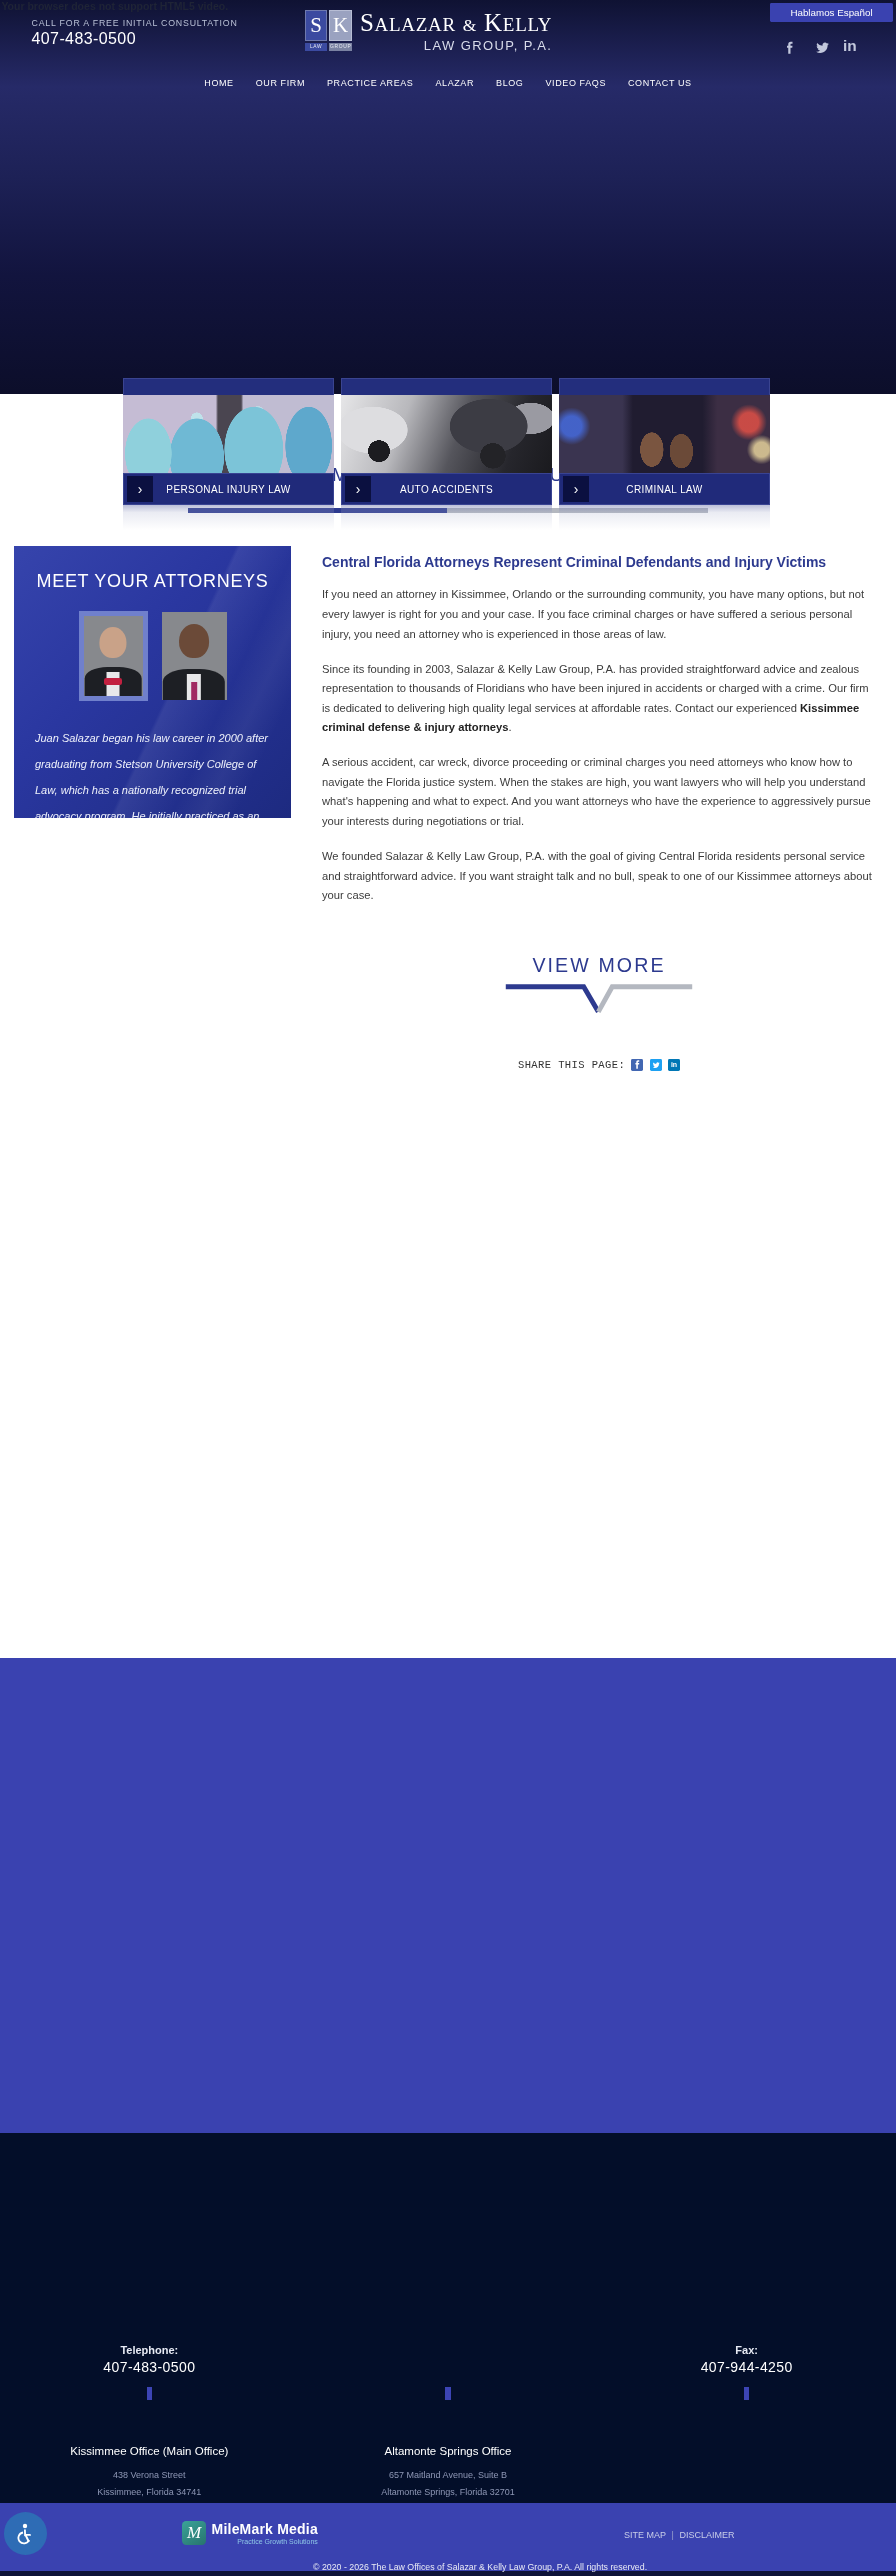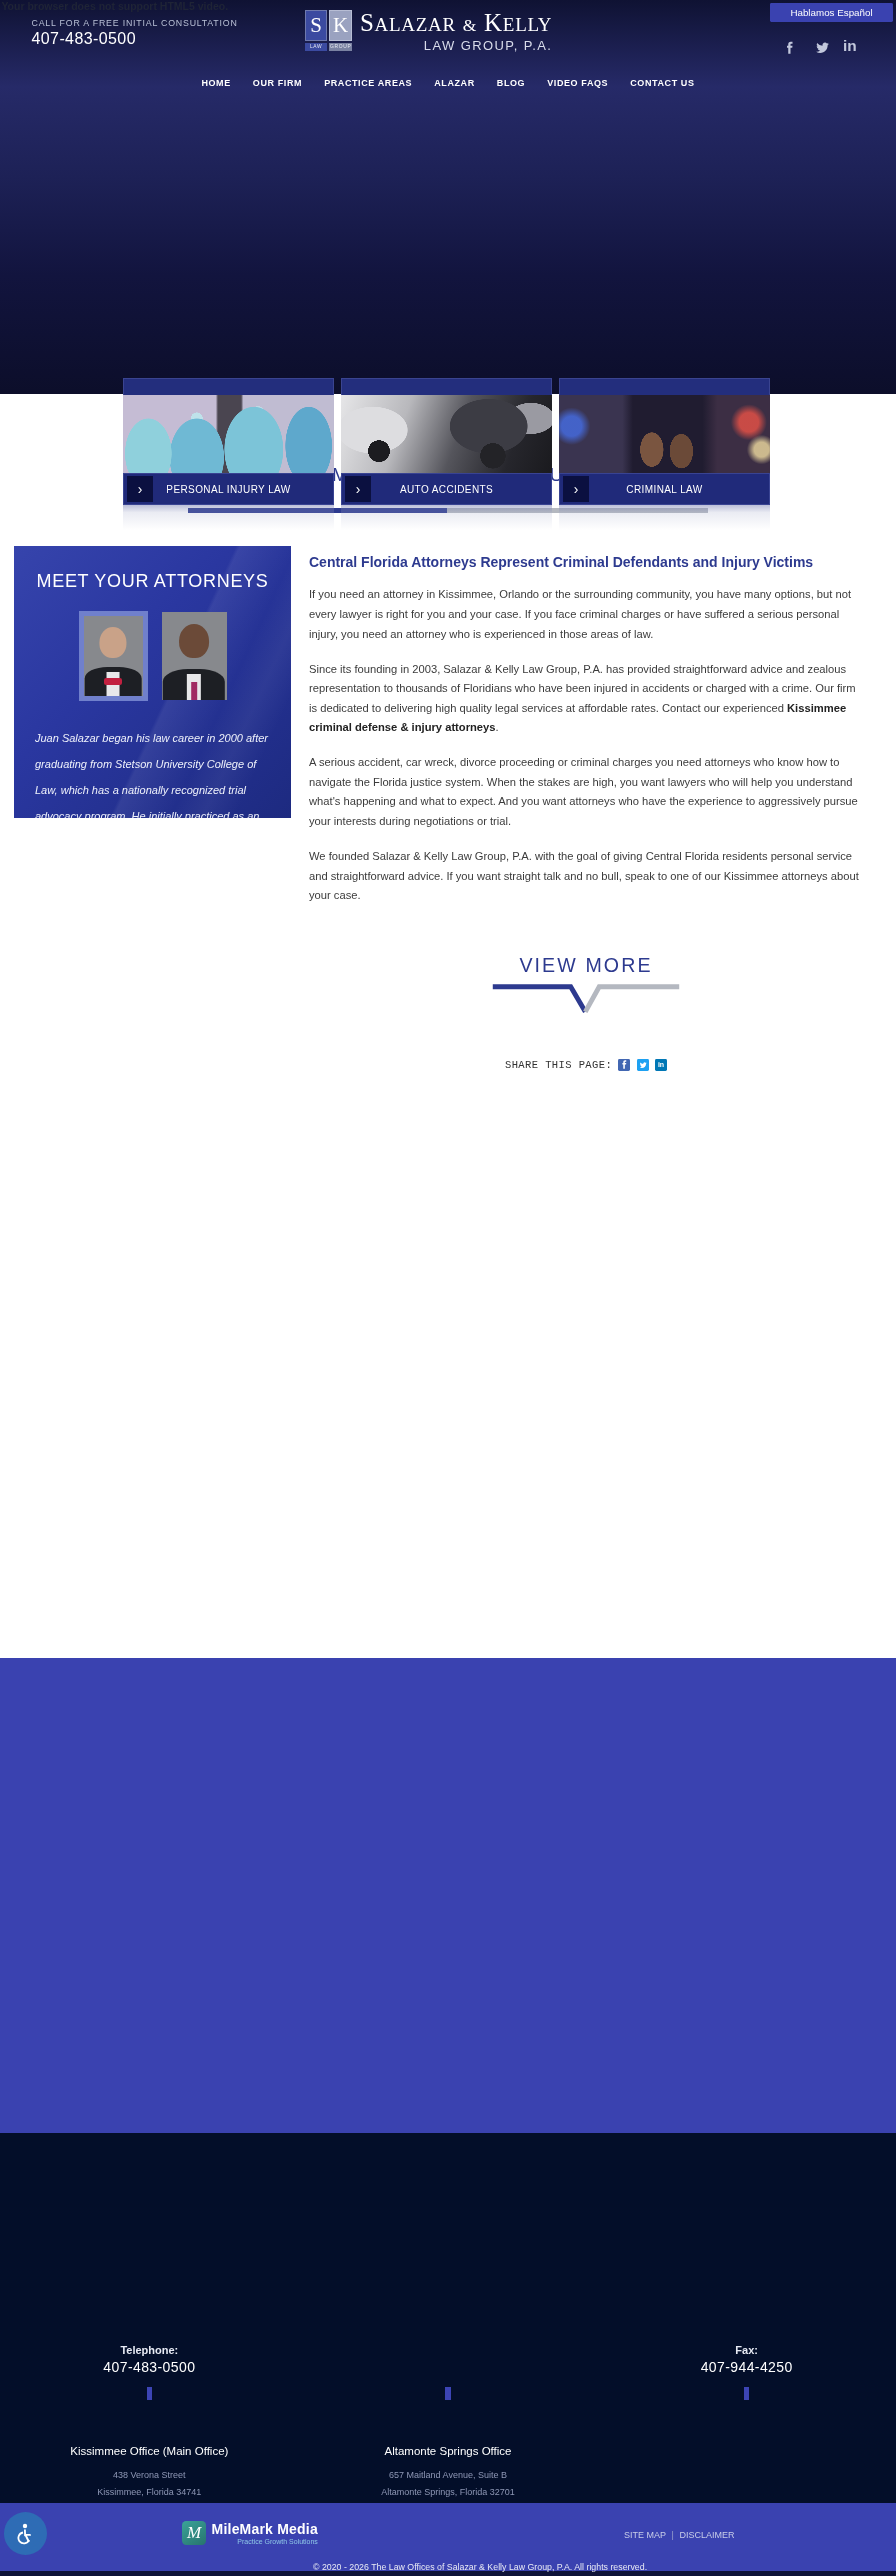--- a/index.html
+++ b/index.html
@@ -38,21 +38,21 @@
                  letter-spacing:1.4px; color:#d8dcea; margin-top:2.8px; }
 
   .lang-btn { position:absolute; left:770px; top:2.8px; width:123px; height:19px;
               background:#3a42b0; color:#fff; font-size:9.8px; display:flex; align-items:center;
               justify-content:center; border-radius:1.4px; cursor:pointer; }
   .top-social { position:absolute; left:785px; top:38px; display:flex; gap:12px; }
   .top-social .tsi { width:17px; height:17px; color:#c2c8dc; fill:#c2c8dc; font-size:15.4px;
                      font-weight:bold; display:flex; align-items:flex-end; cursor:pointer; }
 
   .nav { position:absolute; top:78px; left:0; width:896px; display:flex; justify-content:center; gap:22px; }
-  .nav a { color:#ffffff; font-size:9px; font-weight:bold; letter-spacing:0.6px; text-decoration:none; cursor:pointer; }
+  .nav a { color:#ffffff; font-size:9px; font-weight:normal; letter-spacing:0.6px; text-decoration:none; cursor:pointer; }
 
   
   .white-zone { position:relative; width:896px; height:1264px; background:#fff; }
   .cards-row { position:absolute; top:-16px; left:123px; display:flex; gap:7px; }
   .pcard { width:211px; cursor:pointer; }
   .pcard-top { height:17px; background:#232e7d; border:0.7px solid #3a4490; border-bottom:none; }
   .pcard-img { height:78px; position:relative; overflow:hidden; }
   .img-surgery { background:
       radial-gradient(ellipse 42px 63px at 12% 75%, #8fd0dc 0 55%, transparent 56%),
       radial-gradient(ellipse 49px 70px at 35% 80%, #6fb9d4 0 55%, transparent 56%),
@@ -110,21 +110,21 @@
   .portrait .suit { position:absolute; bottom:0; left:50%; transform:translateX(-50%);
                     width:96%; height:36%; background:#1d1f24; border-radius:40% 40% 0 0; }
   .portrait .shirt { position:absolute; bottom:0; left:50%; transform:translateX(-50%);
                      width:22%; height:30%; background:#e8e8ea; }
   .portrait .tie { position:absolute; bottom:14%; left:50%; transform:translateX(-50%); }
   .p1 .tie { width:18px; height:7px; background:#c22040; border-radius:2.1px; }
   .p2 .tie { width:5.6px; height:18px; background:#a02a62; bottom:0; }
   .ab-bio { margin:24px 21px 0 21px; font-style:italic; font-size:11px; line-height:26px;
             color:#eef1fb; position:relative; z-index:1; }
 
-  .main-col { width:554px; margin-left:18px; }
+  .main-col { width:554px; margin-left:31px; }
   .main-heading { color:#2d3a8f; font-size:14px; font-weight:bold; margin-top:8.4px; }
   .main-col p { color:#3b3b3b; font-size:11.2px; line-height:19.6px; margin-top:15.4px; }
   .main-col p b { color:#222; }
   .view-more { text-align:center; margin-top:48px; color:#2d3a8f; font-size:19.6px;
                letter-spacing:2.1px; cursor:pointer; }
   .vm-chevron { display:block; margin:7px auto 0 auto; }
   .share-row { display:flex; justify-content:center; align-items:center; gap:6.3px; margin-top:43px; }
   .share-label { color:#333; font-size:10.5px; letter-spacing:0.4px;font-family:Liberation Mono, monospace; }
   .share-icon { width:12px; height:12px; border-radius:1.4px; color:#fff; font-size:7.7px; font-weight:bold;
                 display:flex; align-items:center; justify-content:center; cursor:pointer; }

